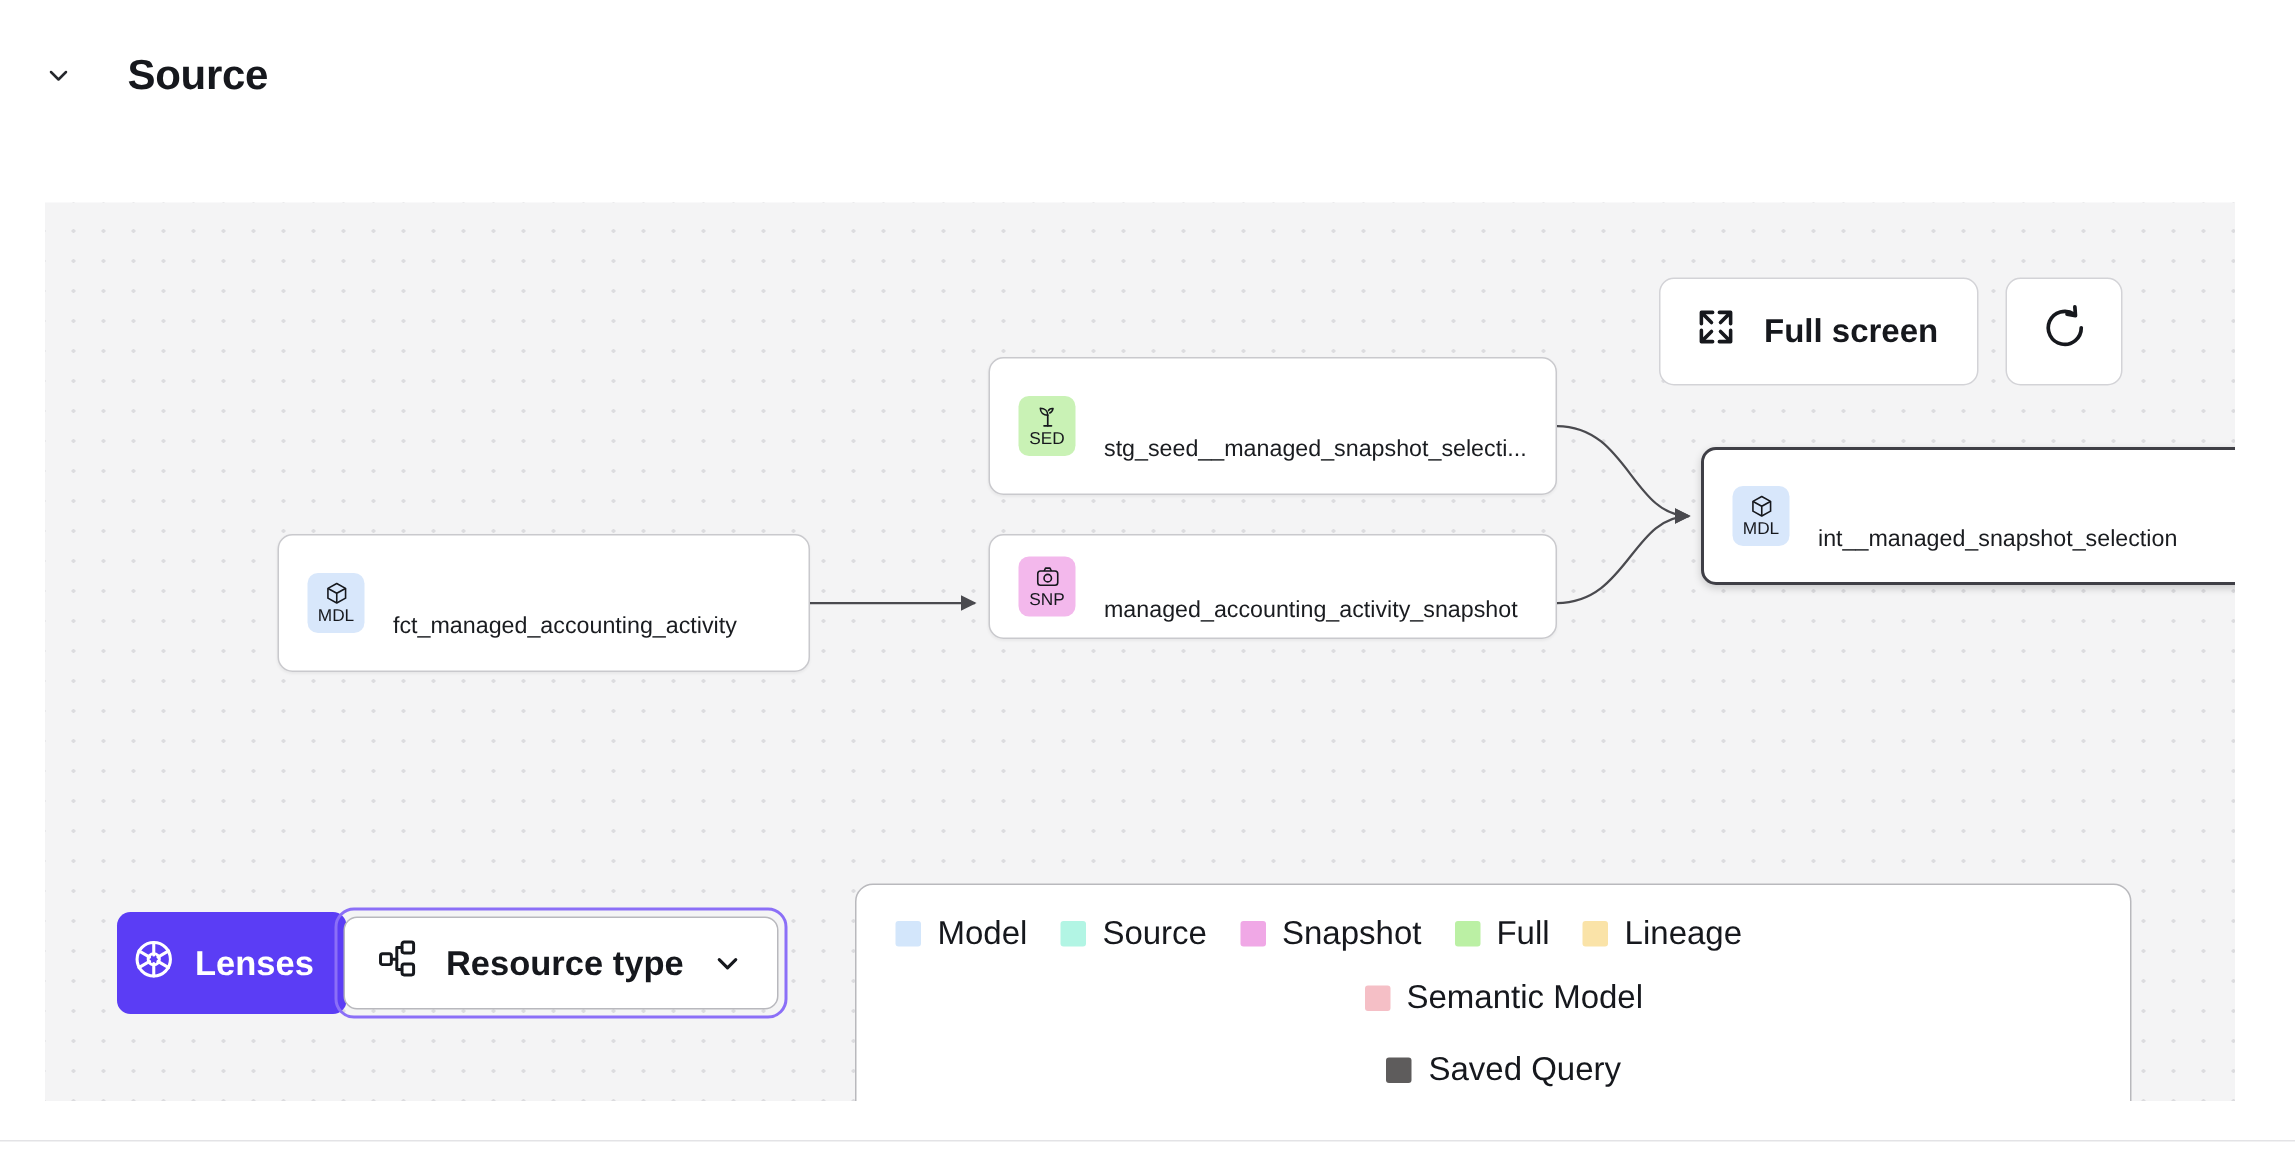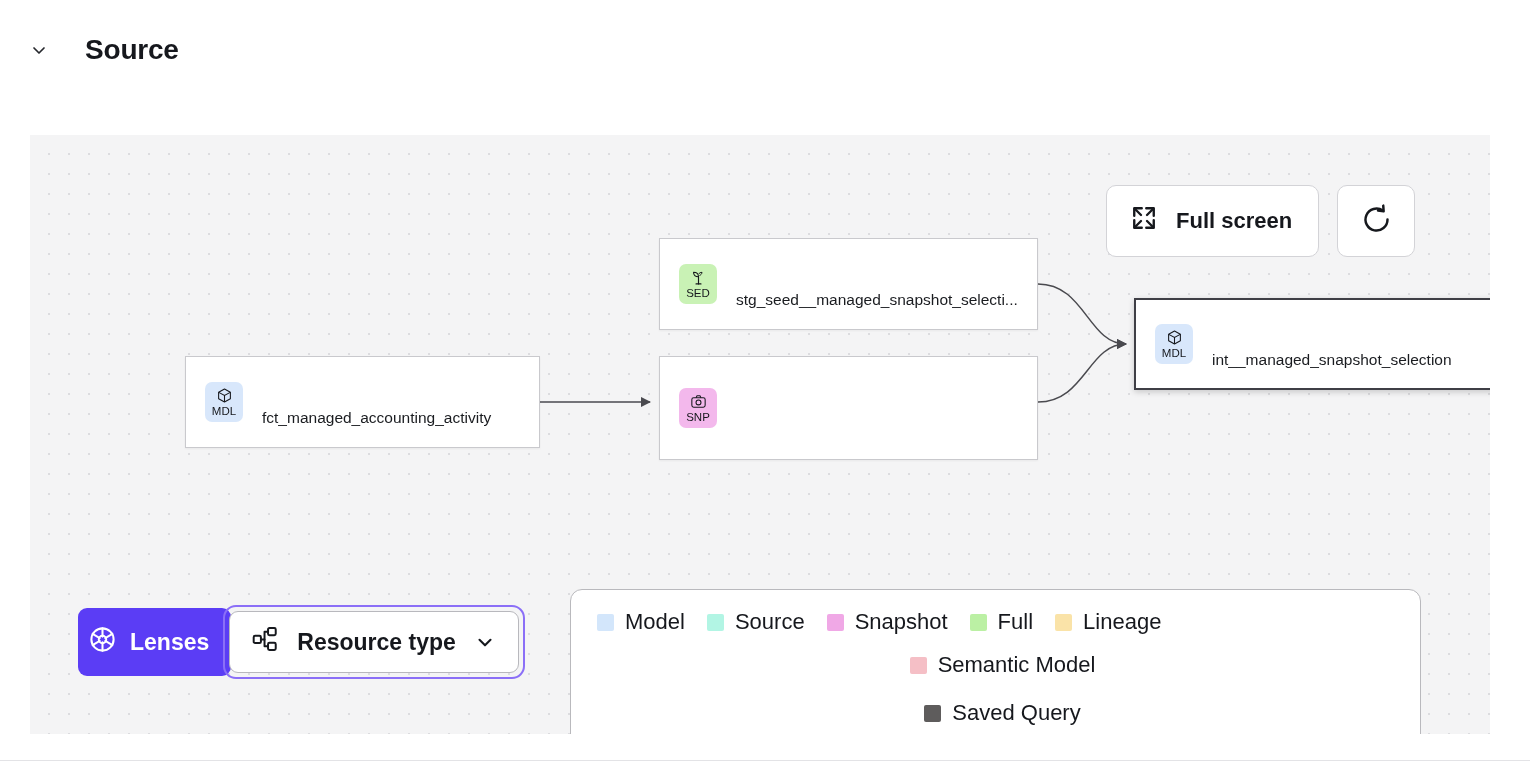--- a/index.html
+++ b/index.html
@@ -52,21 +52,21 @@
     left: 0; top: 0;
     width: 1460px; height: 599px;
     pointer-events: none;
   }
 
   
   .lineage-node {
     position: absolute;
     background: #ffffff;
     border: 1px solid #c9c9cd;
-    border-radius: 0;
+    border-radius: 10px;
     display: flex;
     align-items: center;
     cursor: pointer;
     box-shadow: 0 1px 2px rgba(0,0,0,0.05);
   }
   .lineage-node.selected {
     border: 2px solid #3f3f46;
     box-shadow: 0 2px 6px rgba(0,0,0,0.18);
     z-index: 4;
   }
@@ -95,21 +95,21 @@
     white-space: nowrap;
     overflow: hidden;
     text-overflow: ellipsis;
     padding-right: 14px;
     margin-top: 32px;
   }
 
   
   #node-fct   { left: 155px;  top: 221px; width: 355px; height: 92px; }
   #node-seed  { left: 629px;  top: 103px; width: 379px; height: 92px; }
-  #node-snap  { left: 629px;  top: 221px; width: 379px; height: 104px; }
+  #node-snap  { left: 629px;  top: 221px; width: 379px; height: 70px; }
   #node-int   { left: 1104px; top: 163px; width: 420px; height: 92px; }
 
   
   .canvas-toolbar {
     position: absolute;
     left: 1076px; top: 50px;
     display: flex;
     align-items: flex-end;
     gap: 18px;
     z-index: 5;
@@ -288,20 +288,21 @@
     <div class="node-badge" style="background:#f3b8ec">
       <span class="glyph">
         <svg width="17" height="17" viewBox="0 0 24 24" fill="none">
           <rect x="2.6" y="6.6" width="18.8" height="13.4" rx="2.6" stroke="#16181d" stroke-width="1.5"></rect>
           <path d="M8.6 6.6 L9.9 3.9 L14.1 3.9 L15.4 6.6" stroke="#16181d" stroke-width="1.5" stroke-linejoin="round"></path>
           <circle cx="12" cy="13.3" r="3.5" stroke="#16181d" stroke-width="1.5"></circle>
         </svg>
       </span>
       <span class="abbr">SNP</span>
     </div>
+    <div class="node-label">managed_accounting_activity_snapshot</div>
   </div>
 
   <div class="lineage-node selected" id="node-int">
     <div class="node-badge" style="background:#d8e7fb">
       <span class="glyph">
         <svg width="17" height="17" viewBox="0 0 24 24" fill="none">
           <path d="M12 2.8 L20.3 7.4 L20.3 16.6 L12 21.2 L3.7 16.6 L3.7 7.4 Z" stroke="#16181d" stroke-width="1.5" stroke-linejoin="round"></path>
           <path d="M3.9 7.6 L12 12 L20.1 7.6 M12 12 L12 21" stroke="#16181d" stroke-width="1.5"></path>
         </svg>
       </span>

